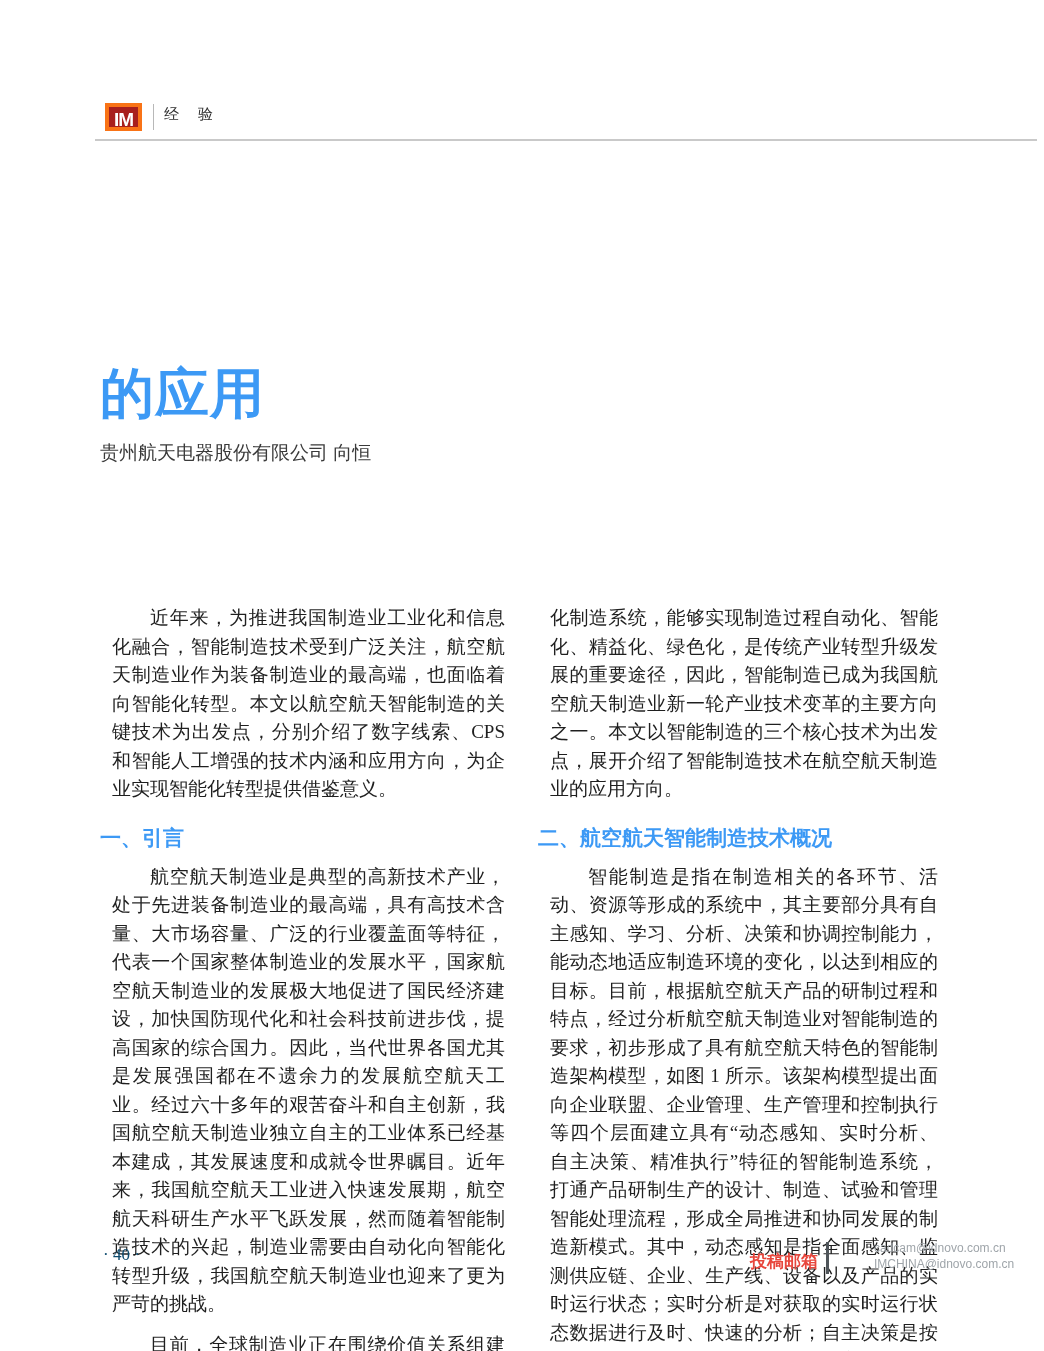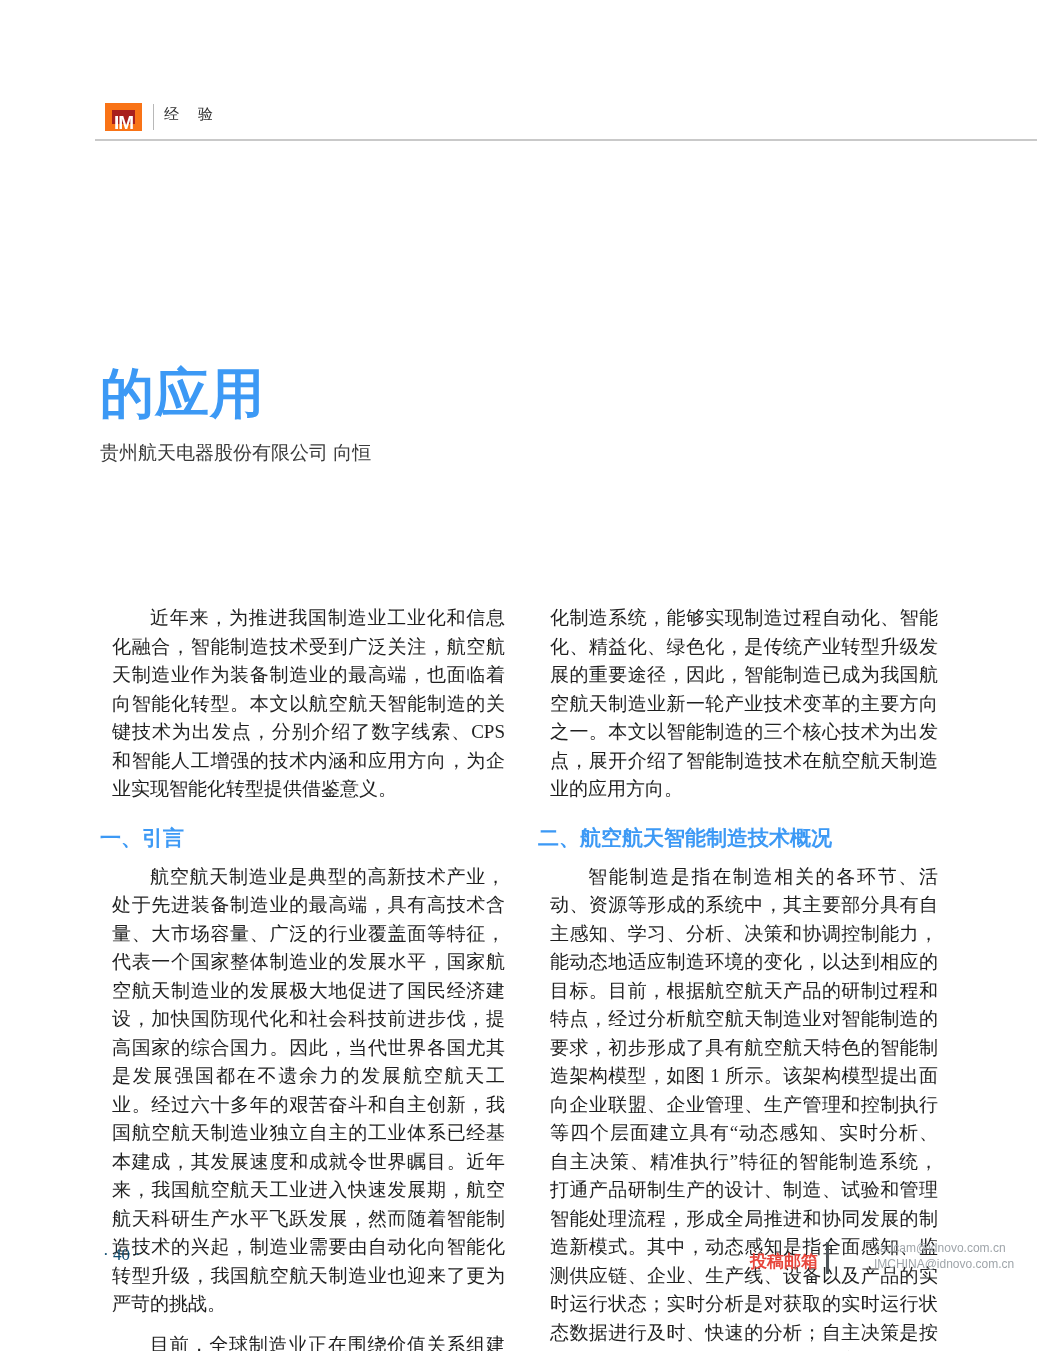--- a/index.html
+++ b/index.html
@@ -9,21 +9,21 @@
     margin:0 auto;
     background:#ffffff;
     overflow:hidden;
     font-family:"Liberation Serif","DejaVu Serif",serif;
   }
   
   .logo-box{
     position:absolute;left:105px;top:103px;
     width:37px;height:28px;
     background:#a81f1d;
-    border:7px solid #f97316;
+    border:4px solid #f97316;
     box-sizing:border-box;
     color:#ffffff;
     font-family:"Liberation Sans","DejaVu Sans",sans-serif;
     font-weight:bold;font-size:19px;line-height:25px;
     text-align:center;letter-spacing:-1px;
   }
   .masthead-divider{
     position:absolute;left:153px;top:104px;
     width:1px;height:26px;background:#b8b8b8;
   }

